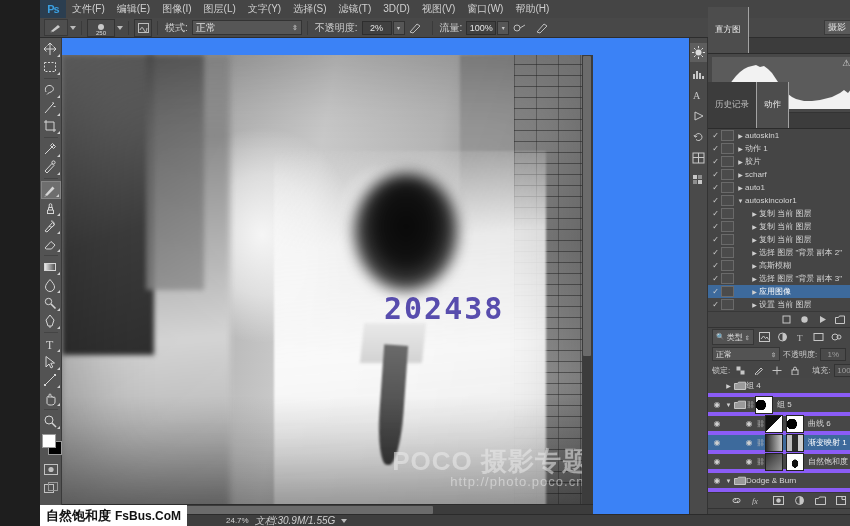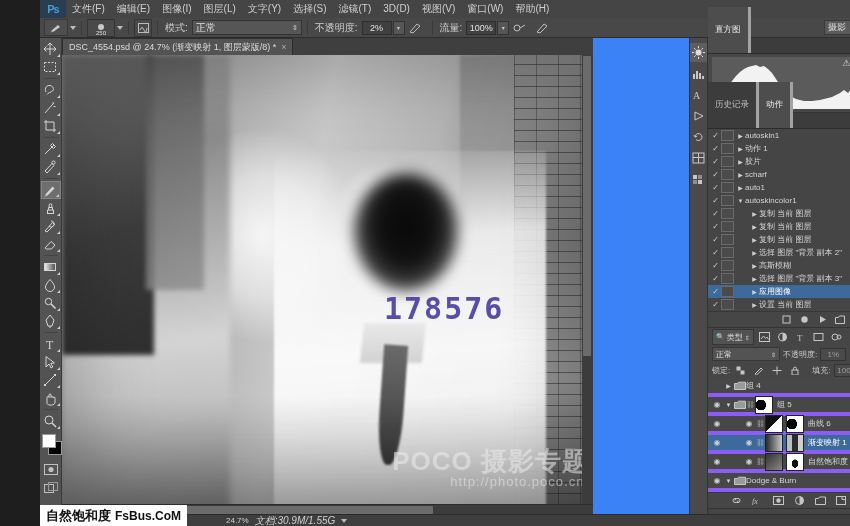--- a/index.html
+++ b/index.html
@@ -109,21 +109,21 @@
   .nav-slider .kn{position:absolute;top:1px;width:0;height:0;border-left:4px solid transparent;border-right:4px solid transparent;border-bottom:6px solid #b9b9b9;}
 
   
   .dock-rail{position:absolute;right:182px;top:38px;width:19px;height:478px;background:#4a4a4a;border-left:1px solid #333;border-right:1px solid #333;padding-top:3px;box-sizing:border-box;}
   .rail-btn{width:17px;height:19px;margin:2px auto;display:flex;align-items:center;justify-content:center;color:#c4c4c4;background:#4a4a4a;}
   .rail-btn.on{background:#5e5e5e;}
 
   .rightdock{position:absolute;right:0;top:38px;width:182px;height:478px;background:#454545;}
   .panel{border-bottom:1px solid #333;}
   .panel-tabs{height:15px;background:#3c3c3c;display:flex;align-items:flex-end;border-bottom:1px solid #2b2b2b;position:relative;}
-  .ptab{height:14px;padding:16px 7px;display:flex;align-items:center;font-size:8.5px;color:#bfbfbf;background:#3c3c3c;border-right:3px solid #a3a3a3;}
+  .ptab{height:14px;padding:16px 7px;display:flex;align-items:center;font-size:8.5px;color:#bfbfbf;background:#3c3c3c;border-right:1px solid #a3a3a3;}
   .ptab.sel{background:#4d4d4d;color:#ececec;}
   .pmenu{position:absolute;right:3px;top:3px;width:10px;height:9px;display:flex;flex-direction:column;justify-content:space-between;}
   .pmenu i{display:block;height:1px;background:#b5b5b5;}
 
   
   .histo{height:58px;background:#484848;position:relative;padding:3px 4px;box-sizing:border-box;}
   .histo .plot{position:relative;width:100%;height:52px;background:#5b5b5b;overflow:hidden;}
   .histo svg{display:block;}
   .histo .warn{position:absolute;right:40px;top:4px;color:#dcdcdc;font-size:9px;}
 
@@ -400,43 +400,37 @@
         </svg>
     </div>
     <div class="tool">
       <svg width="14" height="11" viewBox="0 0 14 11">
           <rect x="0.5" y="2.5" width="9" height="8" fill="none" stroke="#c0c0c0"></rect>
           <rect x="4.5" y="0.5" width="9" height="8" fill="none" stroke="#9a9a9a"></rect>
         </svg>
     </div>
   </div>
 
-  <div class="doctabbar">
-    <div class="doctab">
-      <span>DSC_4554.psd @ 24.7% (渐变映射 1, 图层蒙版/8) *</span>
-      <span class="x">×</span>
-    </div>
-  </div>
 
   <div class="canvas-area">
     <div class="photo">
       <div class="sky"></div>
       <div class="street"></div>
       <div class="bldg-left"></div>
       <div class="bldg-left2"></div>
       <div class="brickwall2"></div>
       <div class="brick"></div>
       <div class="person"></div>
       <div class="collar"></div>
       <div class="tie"></div>
       <div class="face"></div>
       <div class="shadowb"></div>
       <div class="vig"></div>
     </div>
-    <div class="overlay-num">178576</div>
+    <div class="overlay-num">202438</div>
     <div class="poco-wm">
       <div class="p1">POCO 摄影专题</div>
       <div class="p2">http://photo.poco.cn/</div>
     </div>
     <div class="vscroll">
       <div class="thumb"></div>
     </div>
   </div>
   <div class="hscroll">
     <div class="thumb"></div>

